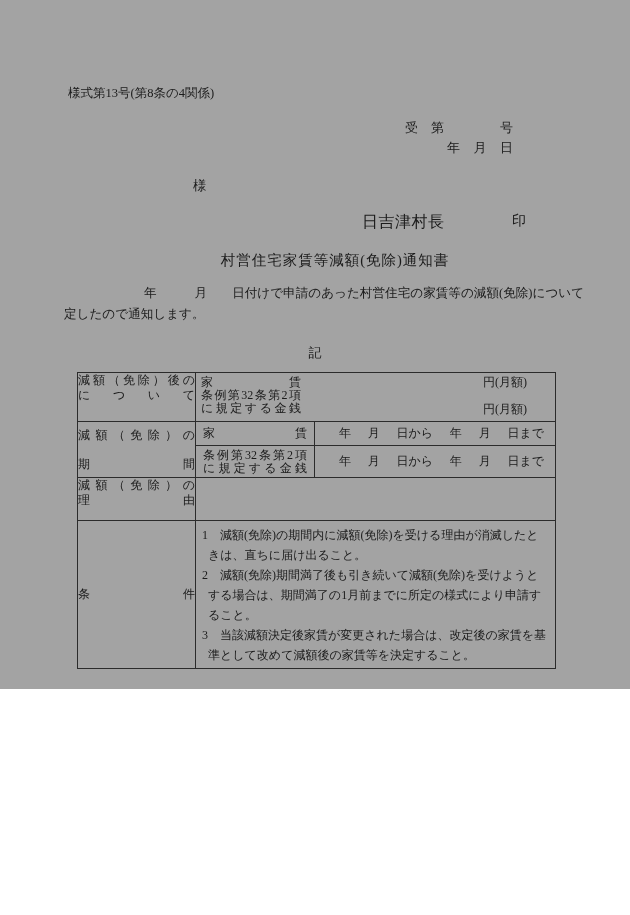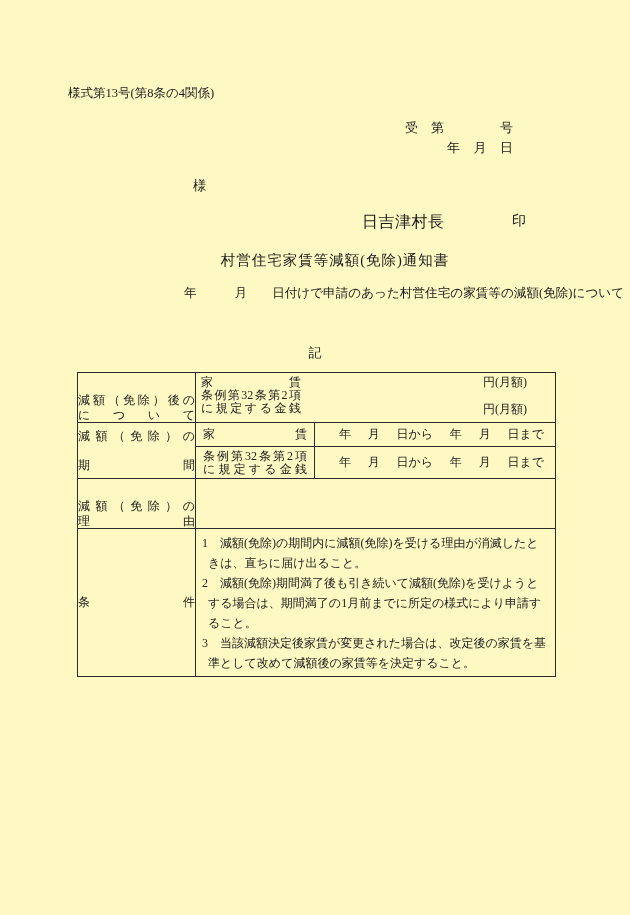--- a/index.html
+++ b/index.html
@@ -3,22 +3,22 @@
 <meta charset="utf-8">
 <style>
   html, body {
     margin: 0;
     padding: 0;
     background: #ffffff;
   }
   .page {
     position: relative;
     width: 630px;
-    height: 915px;
-    background: #fef9c3;
+    height: 689px;
+    background: #a3a3a3;
     color: #1b1b1b;
     font-family: "Liberation Serif", "DejaVu Serif", serif;
     overflow: hidden;
   }
   .abs { position: absolute; }
 
   
   .form-number { left: 68px; top: 85px; font-size: 12.5px; }
 
   .receipt-line {
@@ -42,41 +42,41 @@
 
   .doc-title {
     left: 20px; top: 251px; width: 630px;
     text-align: center; font-size: 14.5px; letter-spacing: 1px;
   }
 
   .body-text {
     left: 64px; top: 283px; width: 520px;
     font-size: 12.6px; line-height: 21px;
   }
-  .body-text .bline { white-space: nowrap; margin-left: 40px; }
+  .body-text .bline { white-space: nowrap; }
   .body-text .bline.indent { padding-left: 80px; }
 
   .record-heading {
     left: 0; top: 344px; width: 630px;
     text-align: center; font-size: 13px;
   }
 
   
   table.notice {
     position: absolute; left: 77px; top: 372px;
     width: 478px; border-collapse: collapse; table-layout: fixed;
     font-size: 12px;
   }
   table.notice td {
     border: 1px solid #2b2b2b;
     padding: 0;
     vertical-align: middle;
   }
   td.lab { padding: 0 6px; }
-  td.lab.top { vertical-align: top; padding-top: 20px; }
+  td.lab.top { vertical-align: top; padding-top: 0; }
   .jline { text-align: justify; text-align-last: justify; line-height: 14.5px; }
   .lab-spread {
     display: flex; flex-direction: column; justify-content: center;
     height: 54px;
   }
   .lab-spread .jline + .jline { margin-top: 15px; }
 
   
   .amount-inner {
     display: flex; justify-content: space-between;
@@ -128,20 +128,21 @@
 
   <div class="abs addressee">様</div>
 
   <div class="abs issuer">日吉津村長</div>
   <div class="abs seal">印</div>
 
   <div class="abs doc-title">村営住宅家賃等減額(免除)通知書</div>
 
   <div class="abs body-text">
     <div class="bline indent">年　　　月　　日付けで申請のあった村営住宅の家賃等の減額(免除)について</div>
+    <div class="bline">定したので通知します。</div>
   </div>
 
   <div class="abs record-heading">記</div>
 
   <table class="notice">
     <colgroup>
       <col style="width:118px">
       <col style="width:119px">
       <col style="width:241px">
     </colgroup>

